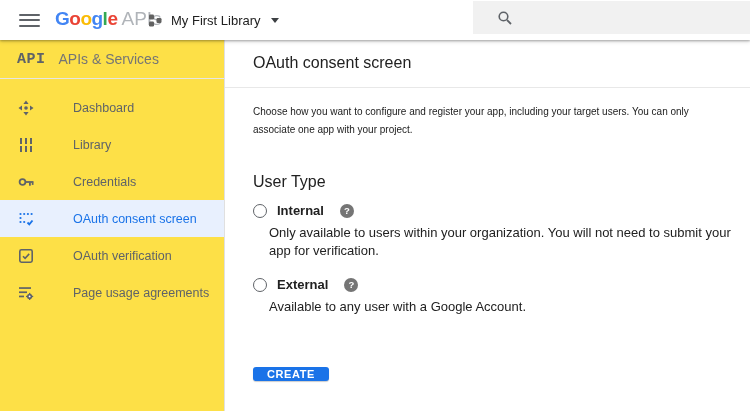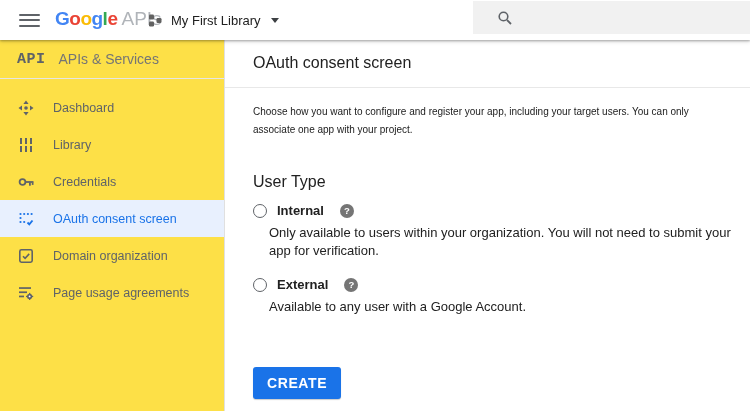--- a/index.html
+++ b/index.html
@@ -36,21 +36,21 @@
 
   
   .sidebar { width:225px; flex:none; background:#fde047; border-right:1px solid #e0e0e0; }
   .sidebar-head { height:39px; display:flex; align-items:center;
                   border-bottom:1px solid #e5e5e5; padding-left:17px; }
   .api-logo { font-family:"Liberation Mono", monospace; font-weight:bold;
               font-size:15px; color:#5f6368; letter-spacing:0.5px; }
   .product-name { font-size:14px; color:#757575; margin-left:13px; }
   .nav { padding-top:10px; }
   .nav-item { height:37px; display:flex; align-items:center; padding-left:18px;
-              cursor:pointer; }
+              cursor:pointer;gap:20px; }
   .nav-item .ic { width:16px; height:16px; flex:none; display:flex;
                   align-items:center; justify-content:center; }
   .nav-item .lbl { font-size:12.5px; color:#5f6368; margin-left:19px; white-space:nowrap; }
   .nav-item.selected { background:#e8f0fe; }
   .nav-item.selected .lbl { color:#1a73e8; }
 
   
   .main { flex:1; position:relative; background:#fff; overflow:hidden; }
   .title-bar { height:48px; border-bottom:1px solid #e8e8e8; padding:14px 0 0 28px; }
   .page-title { font-size:16px; font-weight:normal; color:#212121; }
@@ -61,22 +61,22 @@
   .opt-row.second { margin-top:17px; }
   .radio { width:14px; height:14px; border:1.5px solid #5f6368; border-radius:50%;
            background:#fff; flex:none; cursor:pointer; }
   .opt-label { font-size:13px; font-weight:bold; color:#212121; margin-left:10px; }
   .help { width:14px; height:14px; border-radius:50%; background:#757575; color:#fff;
           font-size:9.5px; font-weight:bold; display:flex; align-items:center;
           justify-content:center; margin-left:16px; cursor:pointer; }
   .opt-desc { margin:6px 0 0 16px; width:465px; font-size:13px; line-height:18px; color:#212121; }
   .create-btn { margin-top:51px; background:#1a73e8; color:#fff; border:none;
                 border-radius:3px; font-family:"Liberation Sans", sans-serif;
-                font-size:14px; font-weight:bold; letter-spacing:0.6px;
-                padding:8px 14px; cursor:pointer; box-shadow:0 1px 1px rgba(0,0,0,.2); }
+                font-size:11px; font-weight:bold; letter-spacing:0.6px;
+                padding:1px 14px; cursor:pointer; box-shadow:0 1px 1px rgba(0,0,0,.2); }
   svg { display:block; }
 </style>
 </head>
 <body>
 
 <div class="header">
   <button class="menu-btn">
     <span></span>
     <span></span>
     <span style="margin-bottom:0;"></span>
@@ -170,21 +170,21 @@
         <span class="lbl">OAuth consent screen</span>
       </div>
 
       <div class="nav-item">
         <span class="ic">
           <svg width="16" height="16" viewBox="0 0 16 16">
             <rect x="1.8" y="1.8" width="12.4" height="12.4" rx="1.6" fill="none" stroke="#5f6368" stroke-width="1.6"></rect>
             <path d="M5 8.2 l2.1 2.1 L11.2 5.9" fill="none" stroke="#5f6368" stroke-width="1.6"></path>
           </svg>
         </span>
-        <span class="lbl">Domain organization</span>
+        <span class="lbl">OAuth verification</span>
       </div>
 
       <div class="nav-item">
         <span class="ic">
           <svg width="16" height="16" viewBox="0 0 16 16">
             <rect x="1" y="2.2" width="12" height="1.7" fill="#5f6368"></rect>
             <rect x="1" y="6.4" width="8" height="1.7" fill="#5f6368"></rect>
             <rect x="1" y="10.6" width="5" height="1.7" fill="#5f6368"></rect>
             <circle cx="11.6" cy="11.4" r="2.6" fill="#5f6368"></circle>
             <rect x="11" y="7.9" width="1.3" height="2" fill="#5f6368"></rect>

